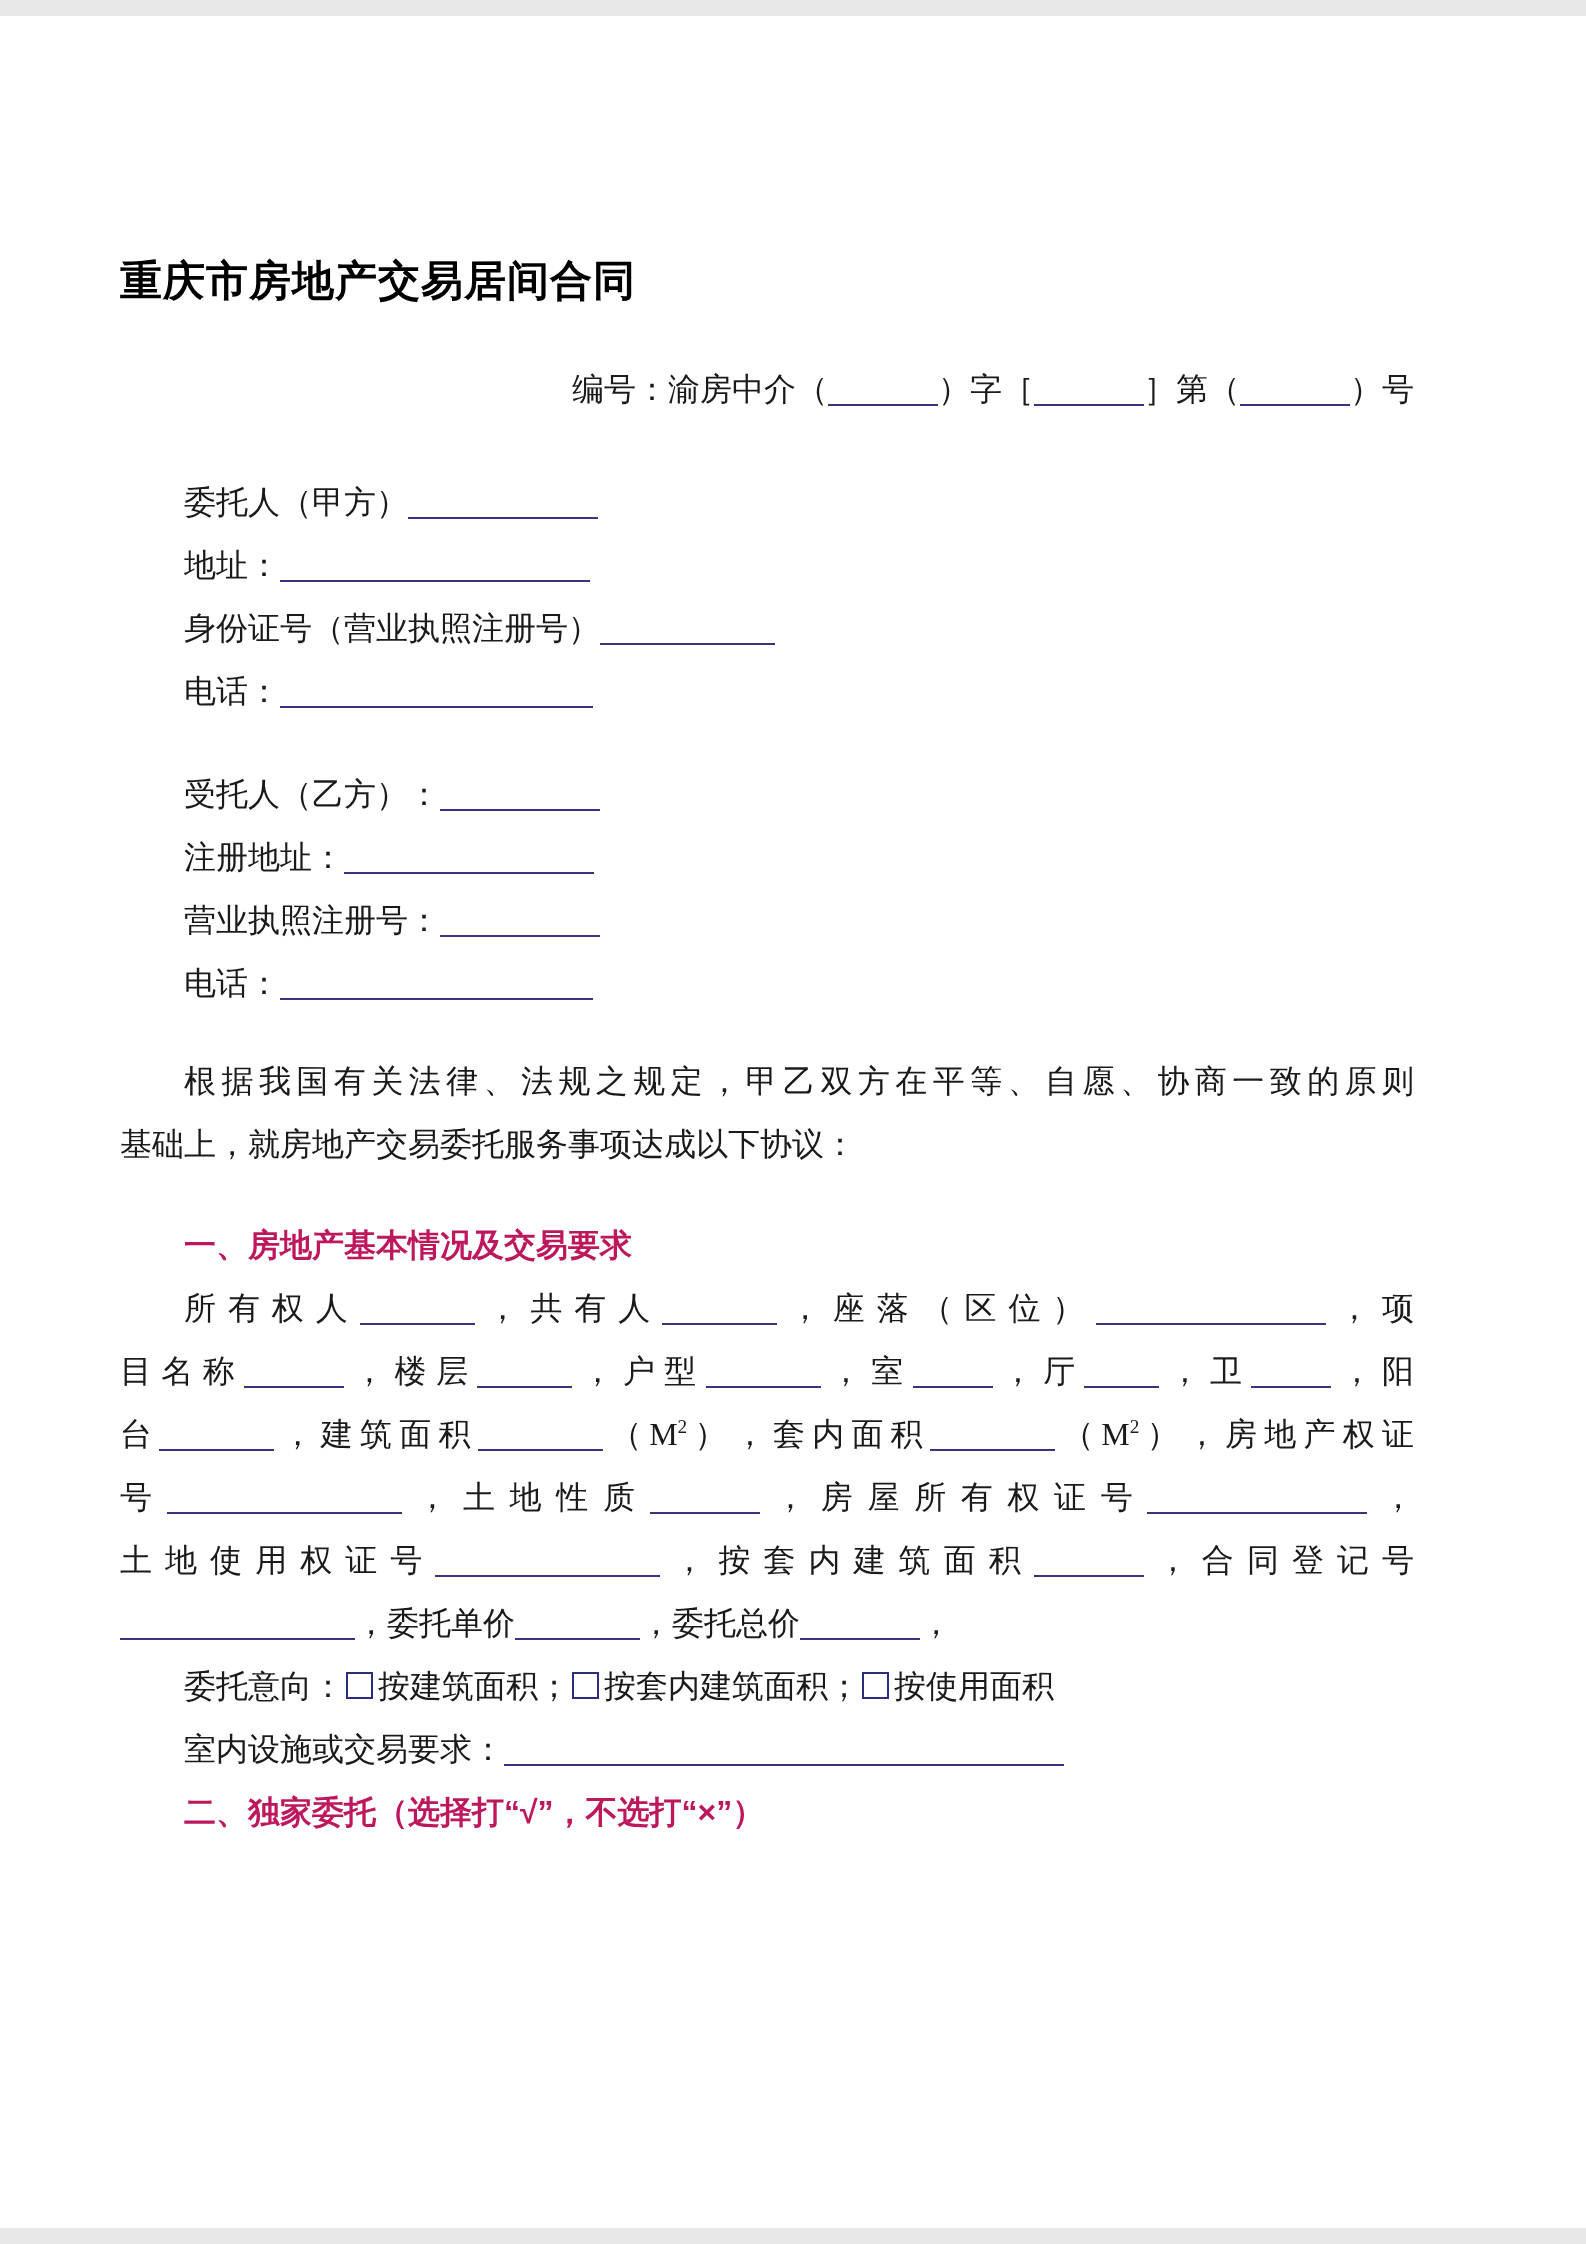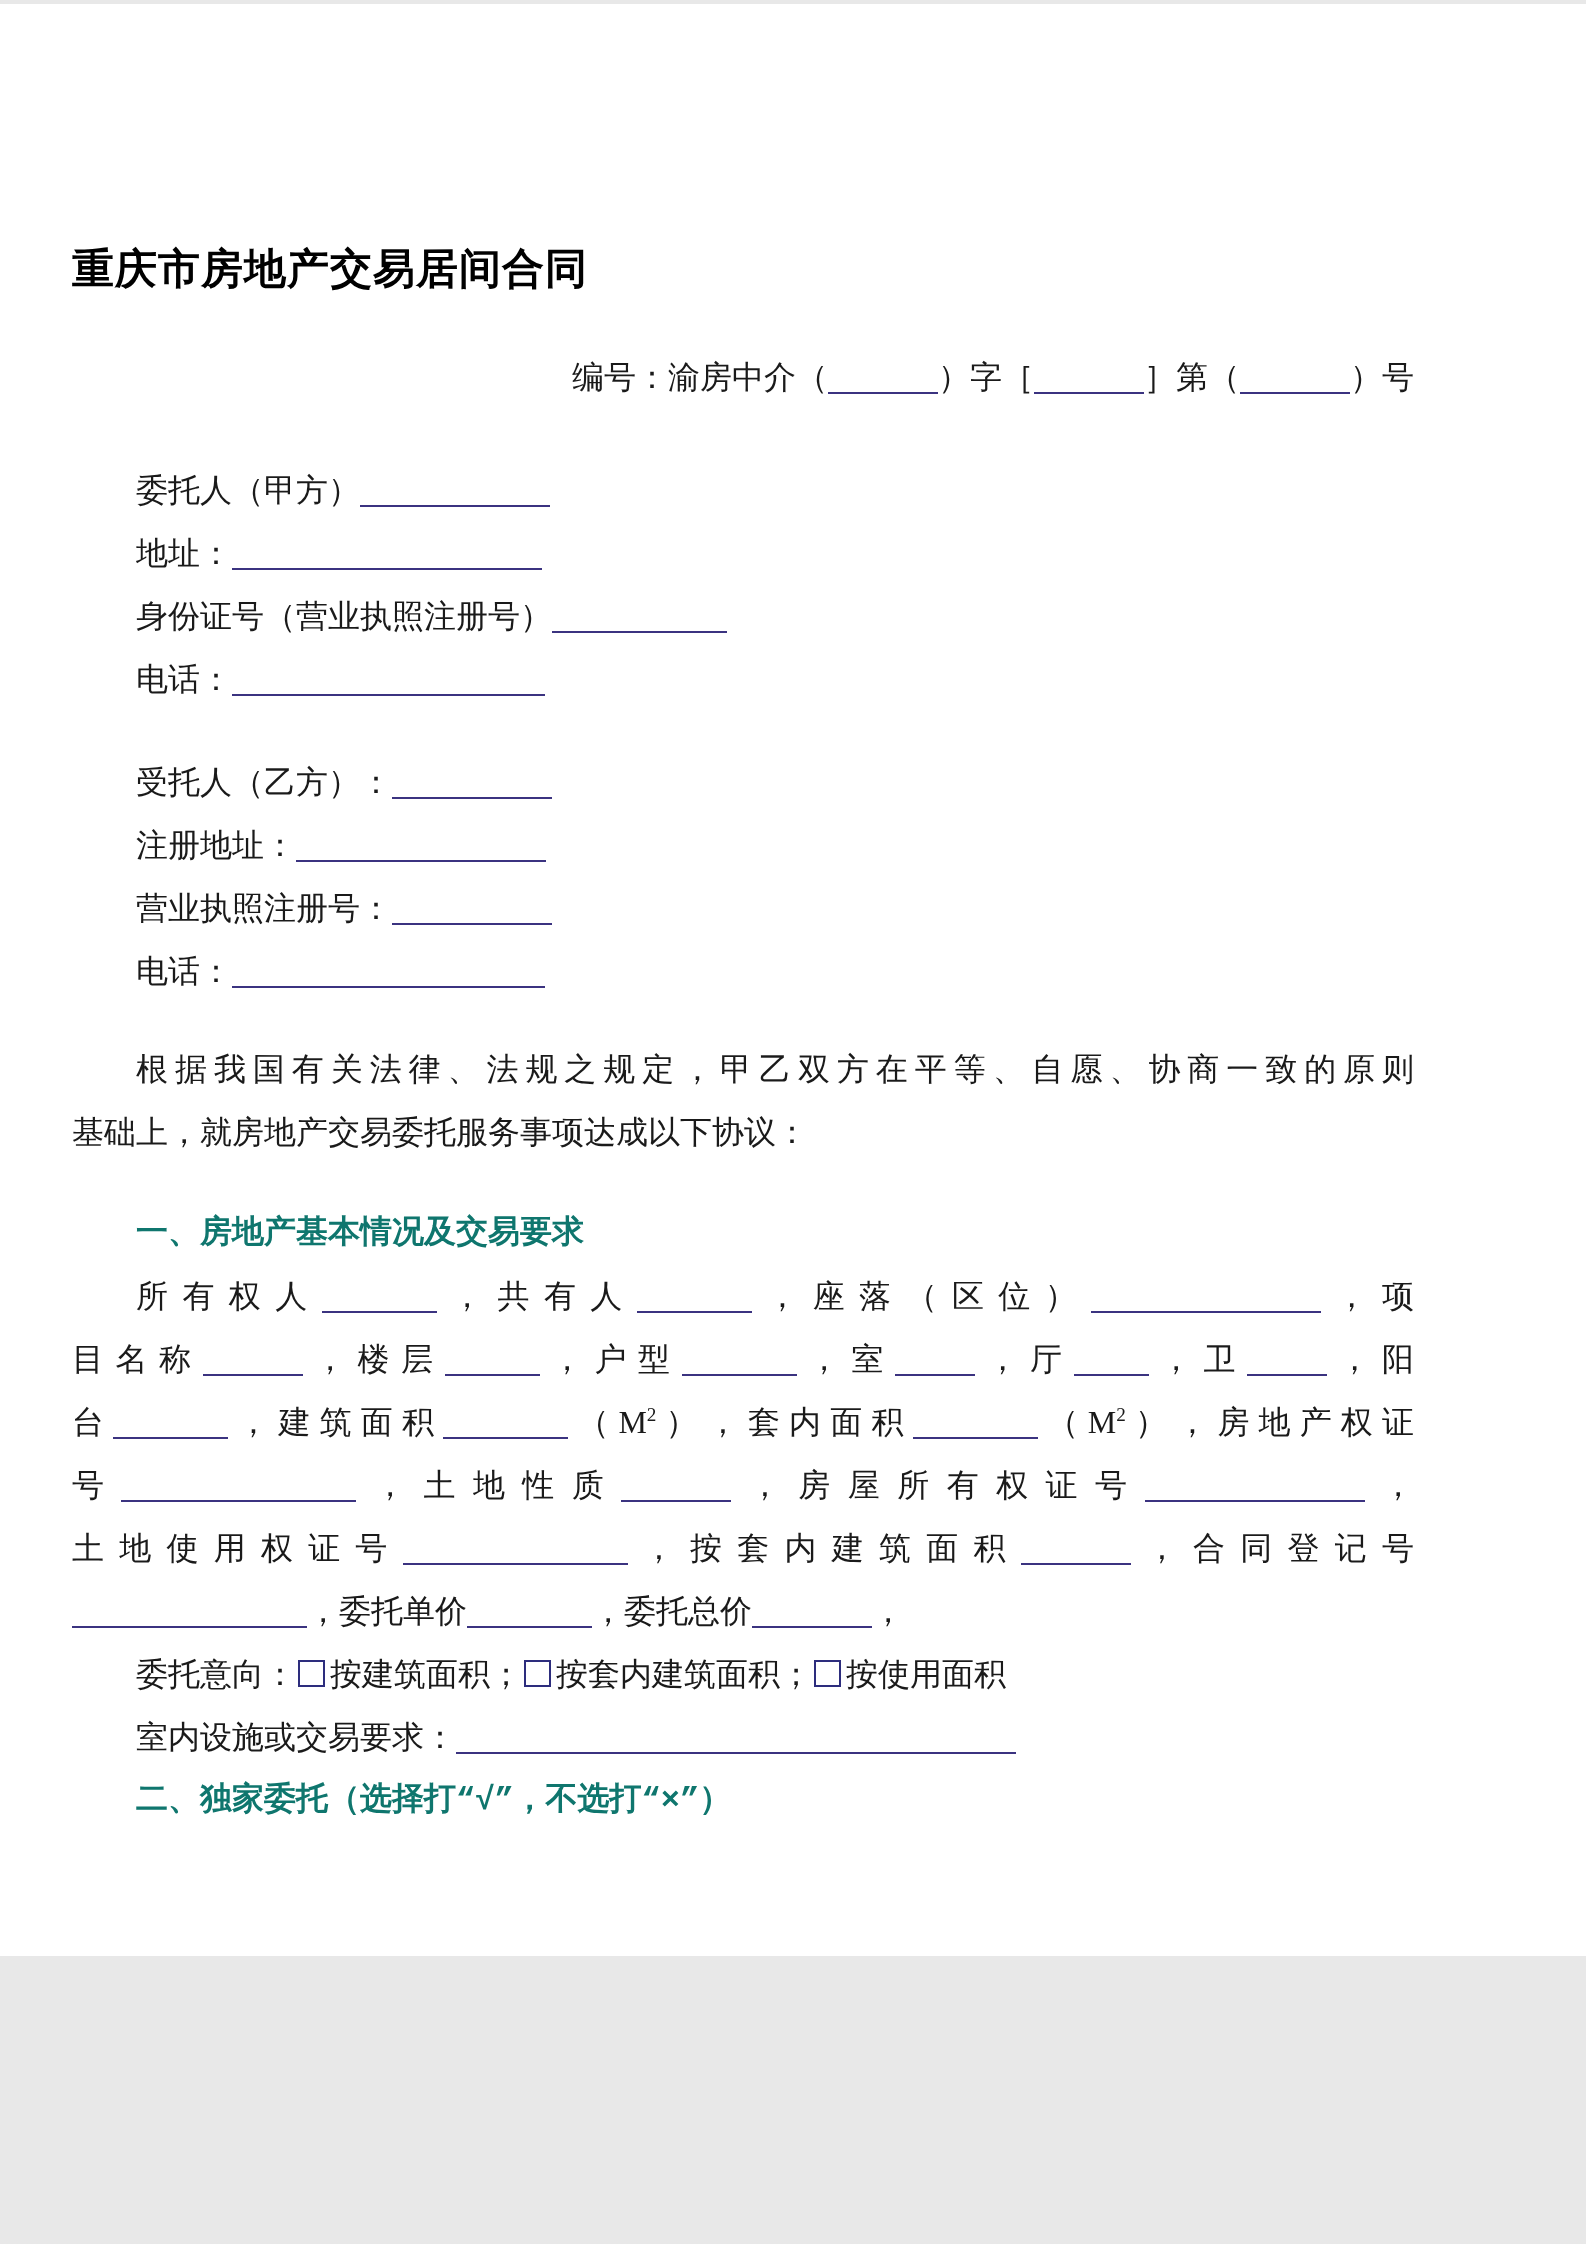--- a/index.html
+++ b/index.html
@@ -3,28 +3,28 @@
 <meta charset="utf-8">
 <style>
   :root{
     --text-color:#1a1a1a;
     --underline-color:#3b3380;
     --checkbox-color:#2d2d7d;
     --bg-color:#ffffff;
   }
   html,body{margin:0;padding:0;background:#e8e8e8;}
   .page{
-    width:1586px;height:1952px;
-    margin:4px auto;
+    width:1586px;height:2212px;
+    margin:16px auto;
     background:var(--bg-color);
     color:var(--text-color);
     font-family:"Liberation Serif","DejaVu Serif",serif;
     font-size:32px;
     box-sizing:border-box;
-    padding:240px 172px 0 72px;
+    padding:240px 172px 0 120px;
     overflow:hidden;
     position:relative;
   }
   .doc-title{
     margin:0;
     font-family:"Liberation Sans","DejaVu Sans",sans-serif;
     font-weight:bold;
     font-size:42px;
     line-height:50px;
     color:#000;
@@ -37,23 +37,23 @@
     white-space:nowrap;
   }
   .line.justify{
     white-space:normal;
     text-align:justify;
     text-align-last:justify;
   }
   .line.indent{text-indent:2em;}
   .line.number{text-align:right;}
   .line.heading{
-    font-family:Liberation Mono, monospace;
+    font-family:Liberation Sans, sans-serif;
     font-weight:bold;
-    color:#0f766e;
+    color:#be185d;
   }
   .blank{
     display:inline-block;
     height:0;
     border-bottom:2px solid var(--underline-color);
     vertical-align:-6px;
   }
   .checkbox{
     display:inline-block;
     width:23px;height:23px;

